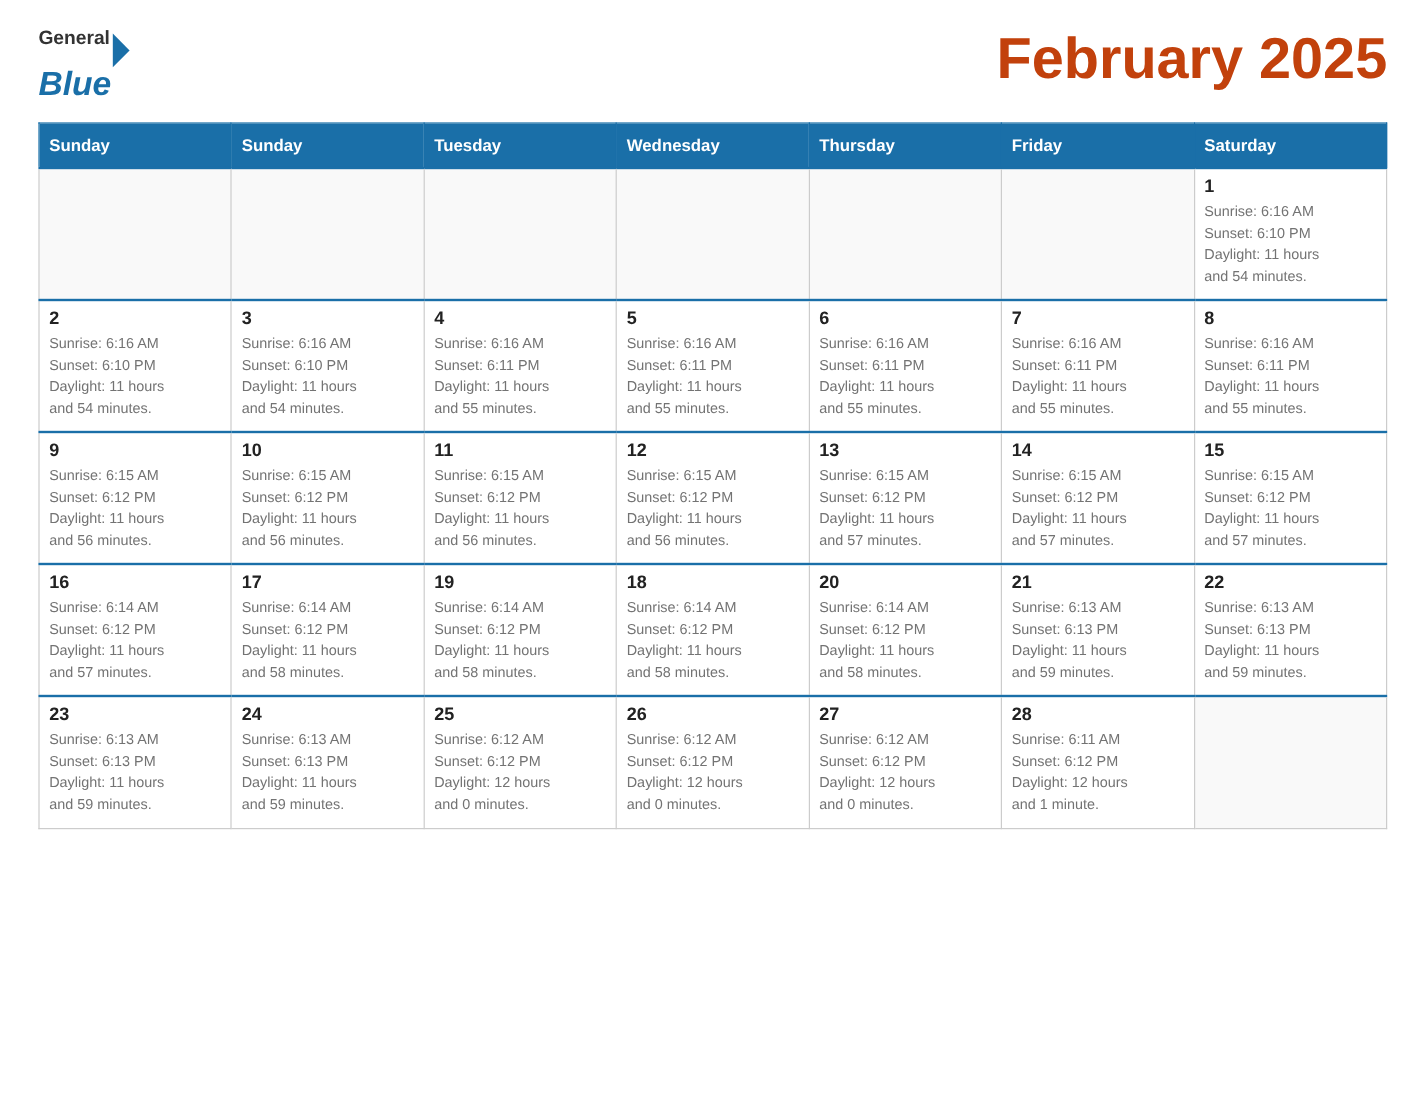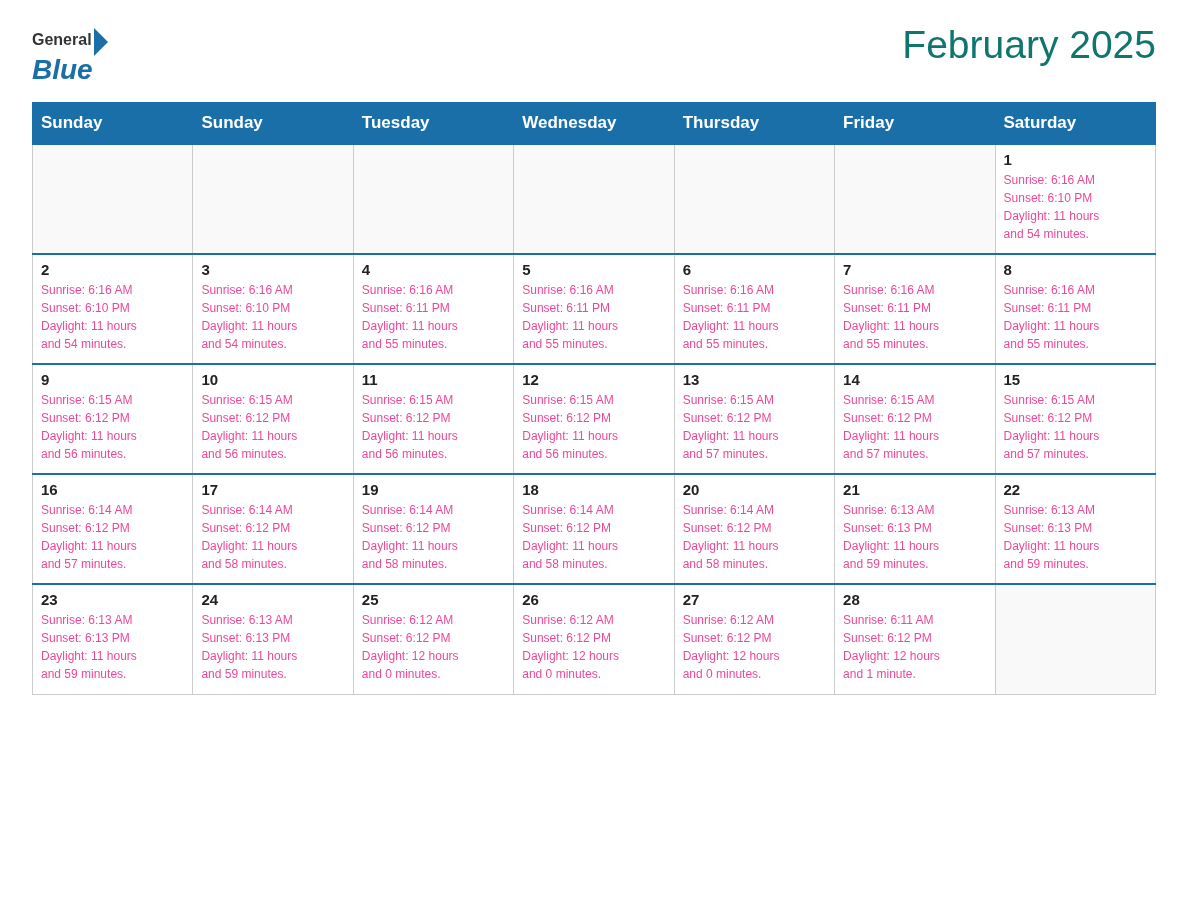--- a/index.html
+++ b/index.html
@@ -27,39 +27,39 @@
       border-left: 14px solid #1a6fa8;
       border-top: 14px solid transparent;
       border-bottom: 14px solid transparent;
       margin-left: 2px;
       margin-top: 4px;
     }
     .title-area {
       text-align: right;
     }
     .month-title {
-      font-size: 39px;
-      font-weight: normal;
-      color: #0f766e;
+      font-size: 48px;
+      font-weight: bold;
+      color: #c2410c;
       line-height: 1.1;
     }
     .location-title {
       font-size: 22px;
       color: #444;
       margin-top: 4px;
     }
     .calendar {
       width: 100%;
       border-collapse: collapse;
       border: 1px solid #bbb;
     }
     .calendar th {
       background-color: #1a6fa8;
       color: #fff;
-      font-size: 17px;
+      font-size: 14px;
       font-weight: 600;
       padding: 10px 8px;
       text-align: left;
       border: 1px solid #1a6fa8;
     }
     .calendar td {
       vertical-align: top;
       padding: 6px 8px;
       border: 1px solid #ccc;
       width: 14.28%;
@@ -72,37 +72,37 @@
       background: #f9f9f9;
     }
     .day-num {
       font-size: 15px;
       font-weight: bold;
       display: block;
       margin-bottom: 3px;
     }
     .day-info {
       font-size: 12px;
-      color: #ec4899;
+      color: #737373;
       line-height: 1.5;
     }
     .week-row td {
       border-top: 2px solid #1a6fa8;
     }
     .logo-row {
       display: flex;
       align-items: center;
     }
     .logo-text-wrap {
       display: flex;
       flex-direction: column;
     }
     .logo-top {
       display: flex;
-      align-items: center;
+      align-items: flex-start;
     }
     .logo-bottom {
       color: #1a6fa8;
       font-size: 28px;
       font-weight: bold;
       margin-left: 0px;
       line-height: 1;
       font-style: italic;
     }
   </style>

